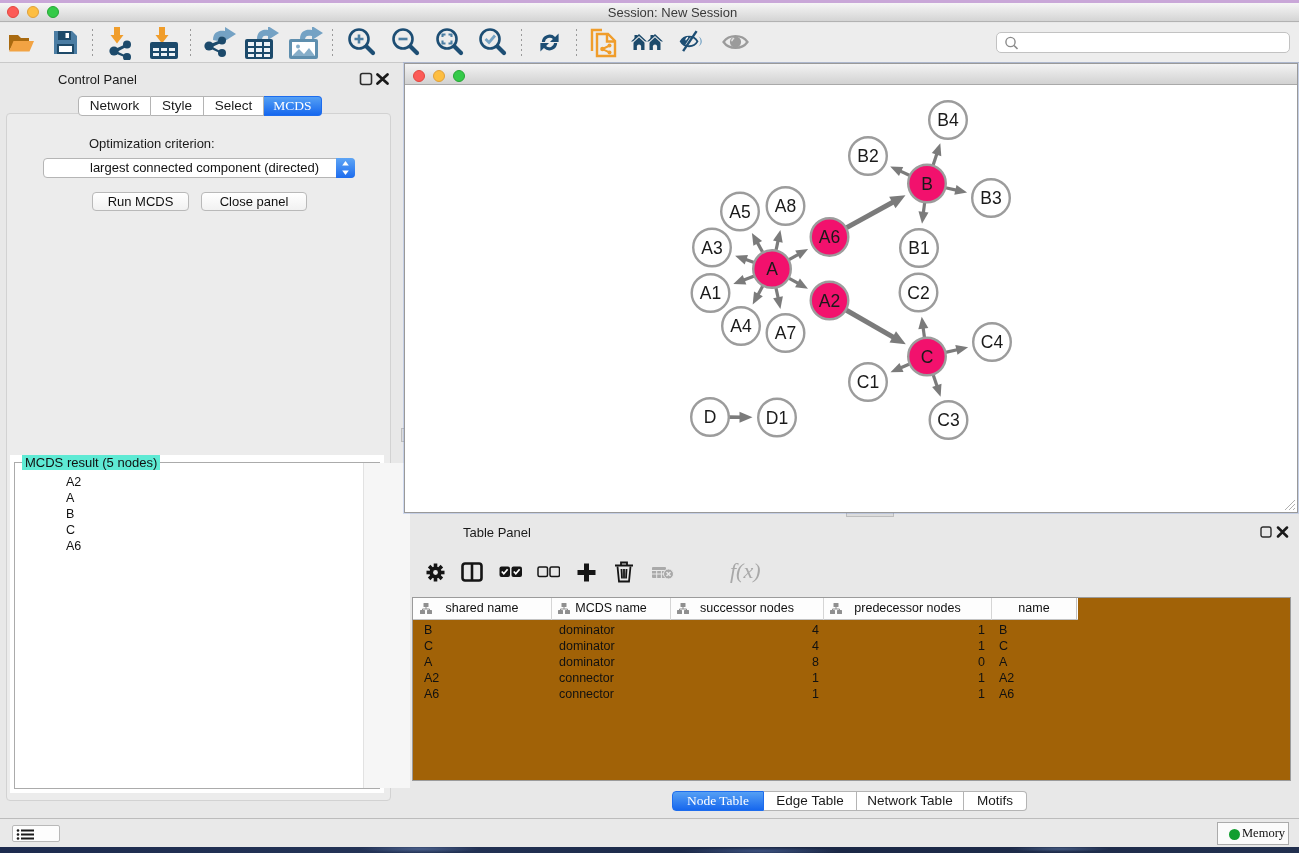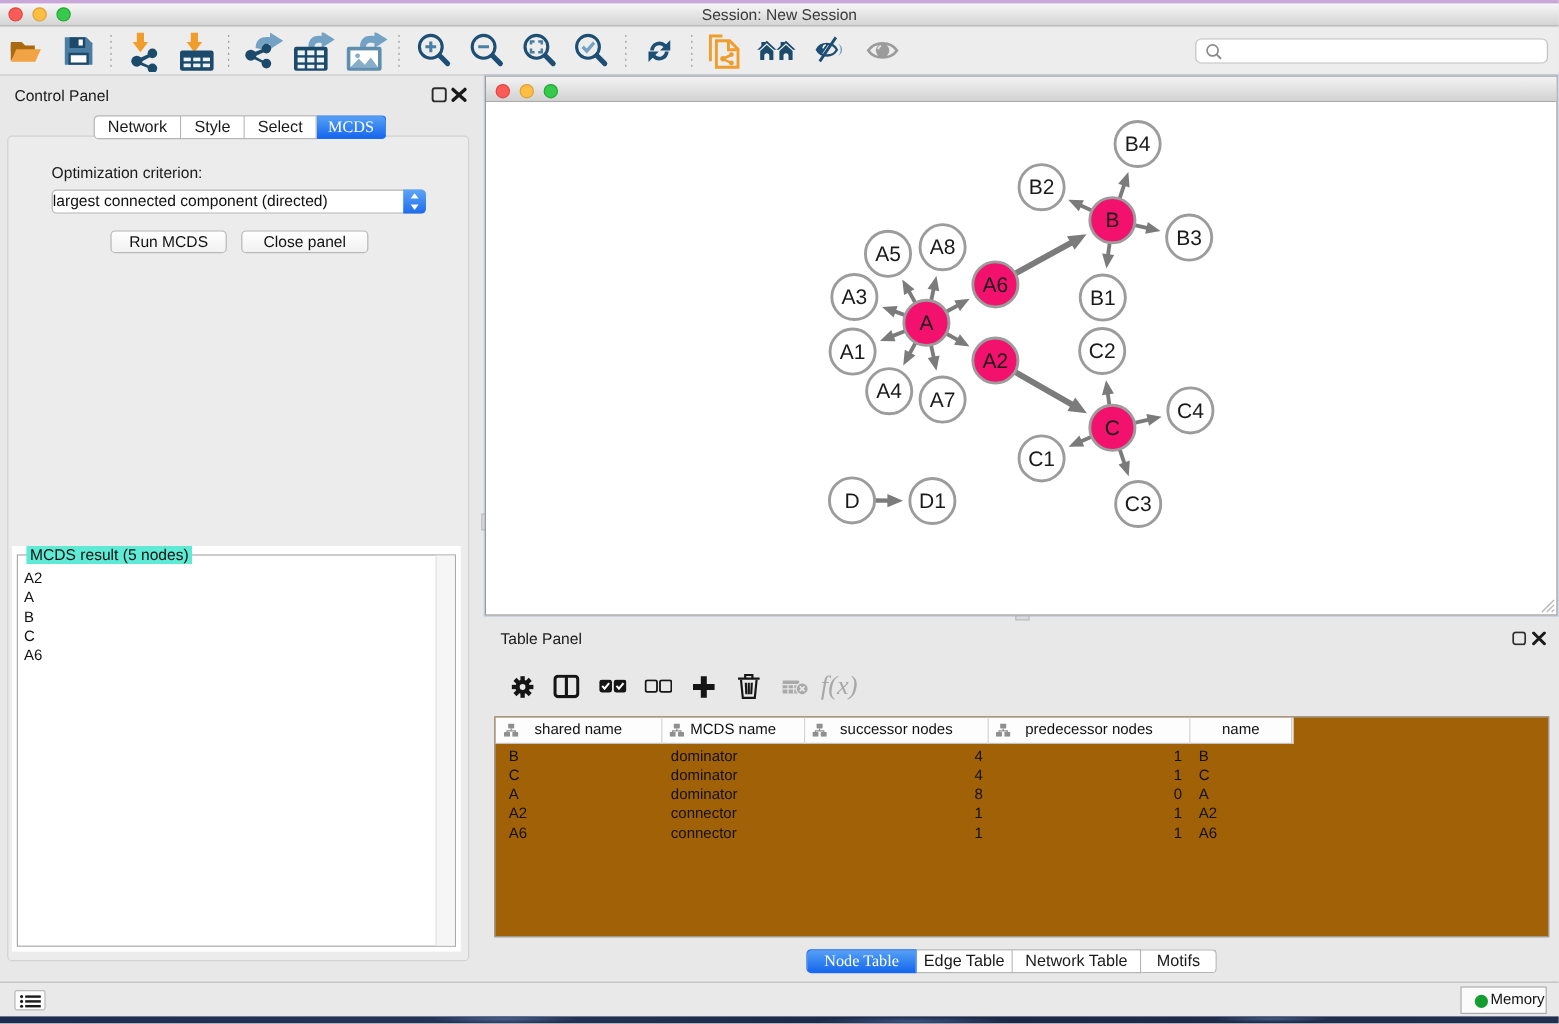--- a/index.html
+++ b/index.html
@@ -1,18 +1,18 @@
 <!DOCTYPE html>
 <html><head>
 <meta charset="utf-8">
 <style>
 * { margin:0; padding:0; box-sizing:border-box; }
 html,body { width:1299px; height:853px; overflow:hidden; }
 body { font-family:"Liberation Sans", sans-serif; background:#e8e8e8; position:relative; }
-.abs { position:absolute; }
+.abs { position:absolute;padding-left:46px; }
 
 #deskTop { left:0; top:0; width:1299px; height:3px; background:#c9a7d8; }
 #titlebar { left:0; top:3px; width:1299px; height:19px; background:linear-gradient(#f6f6f6,#d4d4d4); border-bottom:1px solid #b2b2b2; }
 .tl { position:absolute; width:12px; height:12px; border-radius:50%; top:3px; }
 #titlebar .t1 { left:7px;  background:#fc5b57; border:0.5px solid #e2463f; }
 #titlebar .t2 { left:27px; background:#fdbe41; border:0.5px solid #e0a03a; }
 #titlebar .t3 { left:47px; background:#35ca49; border:0.5px solid #26a635; }
 #sessTitle { left:0; top:5px; width:1299px; text-align:center; font-size:13px; color:#393939; }
 #toolbar { left:0; top:23px; width:1299px; height:40px; background:#ededed; border-bottom:1px solid #c9c9c9; }
 .sep { position:absolute; top:29px; height:30px; width:1px; background-image:linear-gradient(#9a9a9a 2px, transparent 2px); background-size:1px 5px; }
@@ -46,21 +46,21 @@
 #tbl { left:412px; top:597px; width:879px; height:184px; background:#a16207; border:1px solid #9b9b9b; }
 #tblHead { position:absolute; left:0; top:0; height:22px; width:665px; border-bottom:1px solid #c3c3c3; background:#fdfdfd; font-size:12.5px; color:#111; }
 .hcell { position:absolute; top:0; height:22px; border-right:1px solid #d5d5d5; text-align:center; line-height:21px; }
 .hicon { position:absolute; top:5px; width:12px; height:11px; }
 .trow { position:absolute; font-size:12.5px; color:#111; height:16px; line-height:16px; }
 
 #btabs { position:absolute; left:672px; top:791px; display:flex; font-size:13.5px; }
 #statusbar { left:0; top:818px; width:1299px; height:29px; background:#e9e9e9; border-top:1px solid #bcbcbc; }
 #deskBottom { left:0; top:847px; width:1299px; height:6px; background:radial-gradient(ellipse 60px 4px at 420px 2px,#4a5f8a,transparent),radial-gradient(ellipse 80px 4px at 760px 4px,#3d5280,transparent),radial-gradient(ellipse 50px 3px at 1060px 2px,#44597f,transparent),linear-gradient(90deg,#1d2b4e,#243457 30%,#1a2745 60%,#22304f); }
 #leftBtn { left:12px; top:825px; width:26px; height:17px; background:#fdfdfd; border:1px solid #b9b9b9; border-radius:2px; }
-#memBtn { left:1217px; top:822px; width:72px; height:23px; background:#fbfbfb; border:1px solid #ababab; font-size:12.5px; color:#111; line-height:21px; text-align:left; padding-left:24px; }
+#memBtn { left:1217px; top:822px; width:72px; height:23px; background:#fbfbfb; border:1px solid #ababab; font-size:12.5px; color:#111; line-height:21px; text-align:left; padding-left:24px;font-family:Liberation Serif, serif; }
 #memDot { position:absolute; left:11px; top:6px; width:11px; height:11px; border-radius:50%; background:#129e30; }
 svg.icon { position:absolute; }
 </style>
 </head>
 <body>
 <div class="abs" id="deskTop"></div>
 <div class="abs" id="titlebar">
     <div class="tl t1"></div>
     <div class="tl t2"></div>
     <div class="tl t3"></div>
@@ -471,21 +471,21 @@
  <div class="trow" style="left:586px;top:72px;width:70px">A2</div>
  <div class="trow" style="left:11px;top:88px;width:120px">A6</div>
  <div class="trow" style="left:146px;top:88px;width:120px">connector</div>
  <div class="trow" style="left:306px;top:88px;width:100px;text-align:right">1</div>
  <div class="trow" style="left:472px;top:88px;width:100px;text-align:right">1</div>
  <div class="trow" style="left:586px;top:88px;width:70px">A6</div>
 </div>
 
 <div class="tabrow" id="btabs">
  <div class="tab first sel" style="width:92px">Node Table</div>
- <div class="tab" style="width:80px">Edge Table</div>
+ <div class="tab" style="width:93px">Edge Table</div>
  <div class="tab" style="width:107px">Network Table</div>
  <div class="tab last" style="width:63px">Motifs</div>
 </div>
 <div class="abs" id="statusbar"></div>
 <div class="abs" id="deskBottom"></div>
 <div class="abs" id="leftBtn">
  <svg width="24" height="15" viewBox="0 0 24 15" style="position:absolute;left:1px;top:1px">
   <g fill="#1a1a1a">
         <circle cx="4" cy="3.5" r="1.3"></circle>
         <circle cx="4" cy="7.5" r="1.3"></circle>

